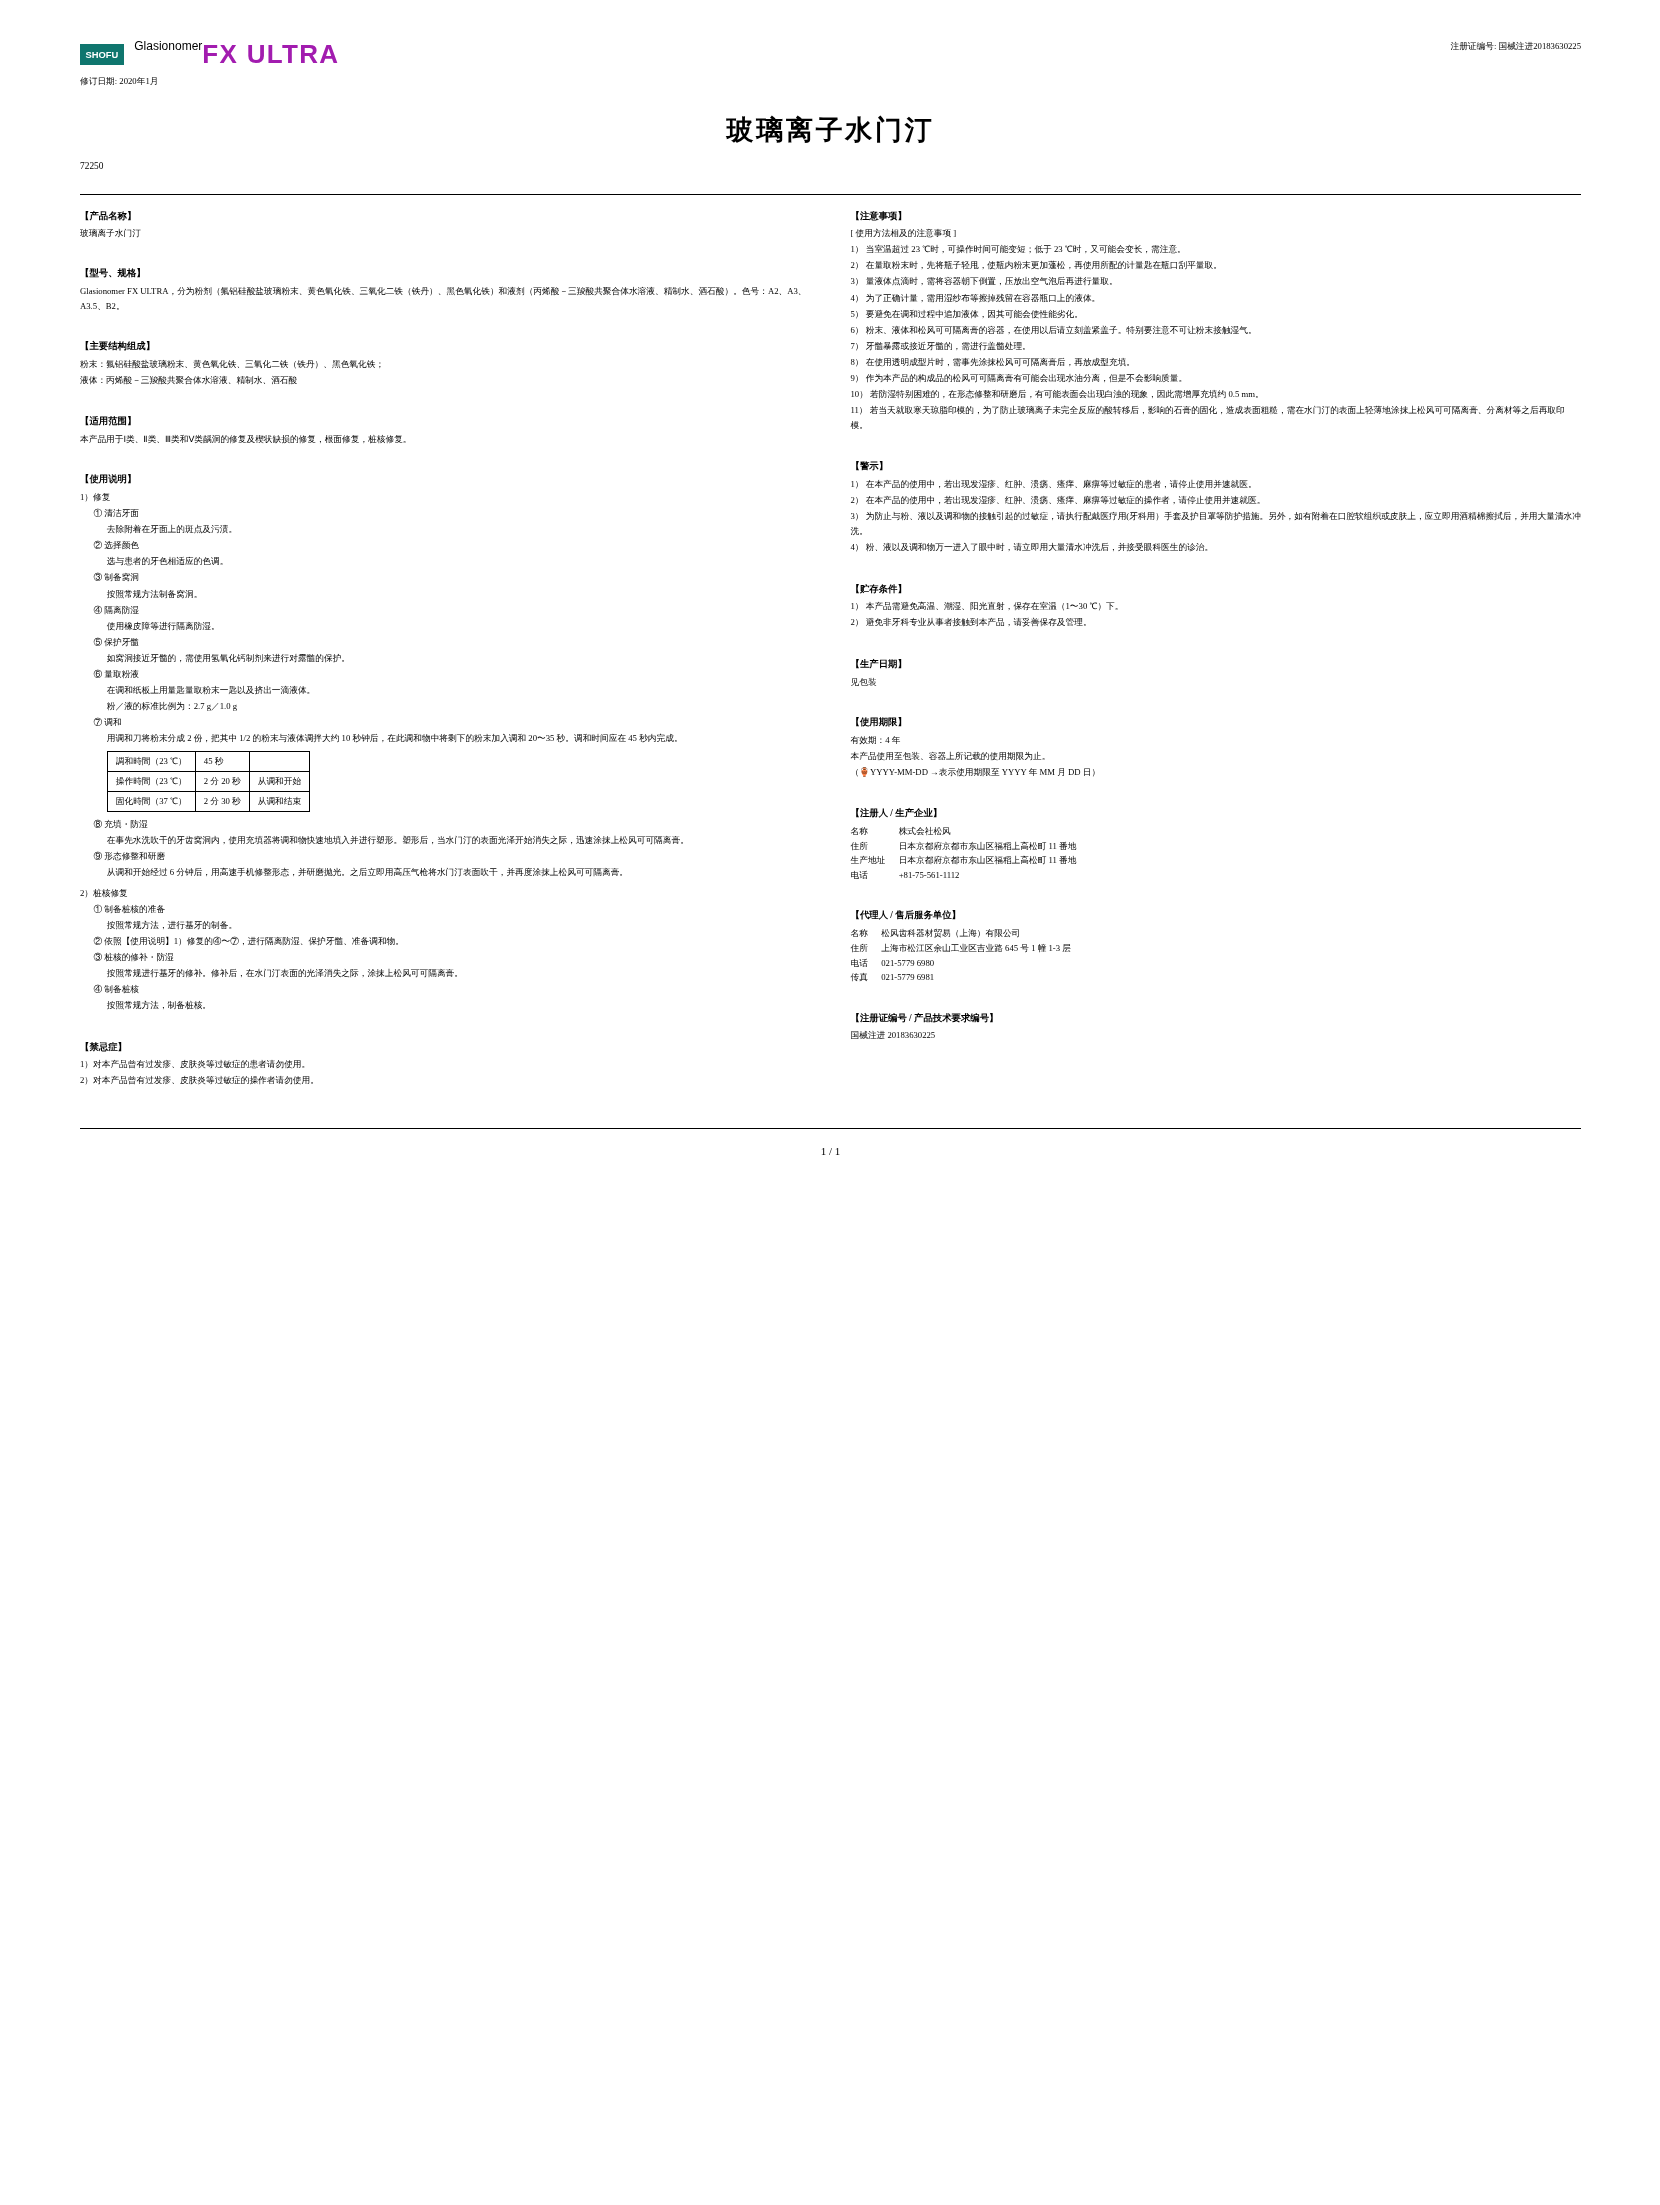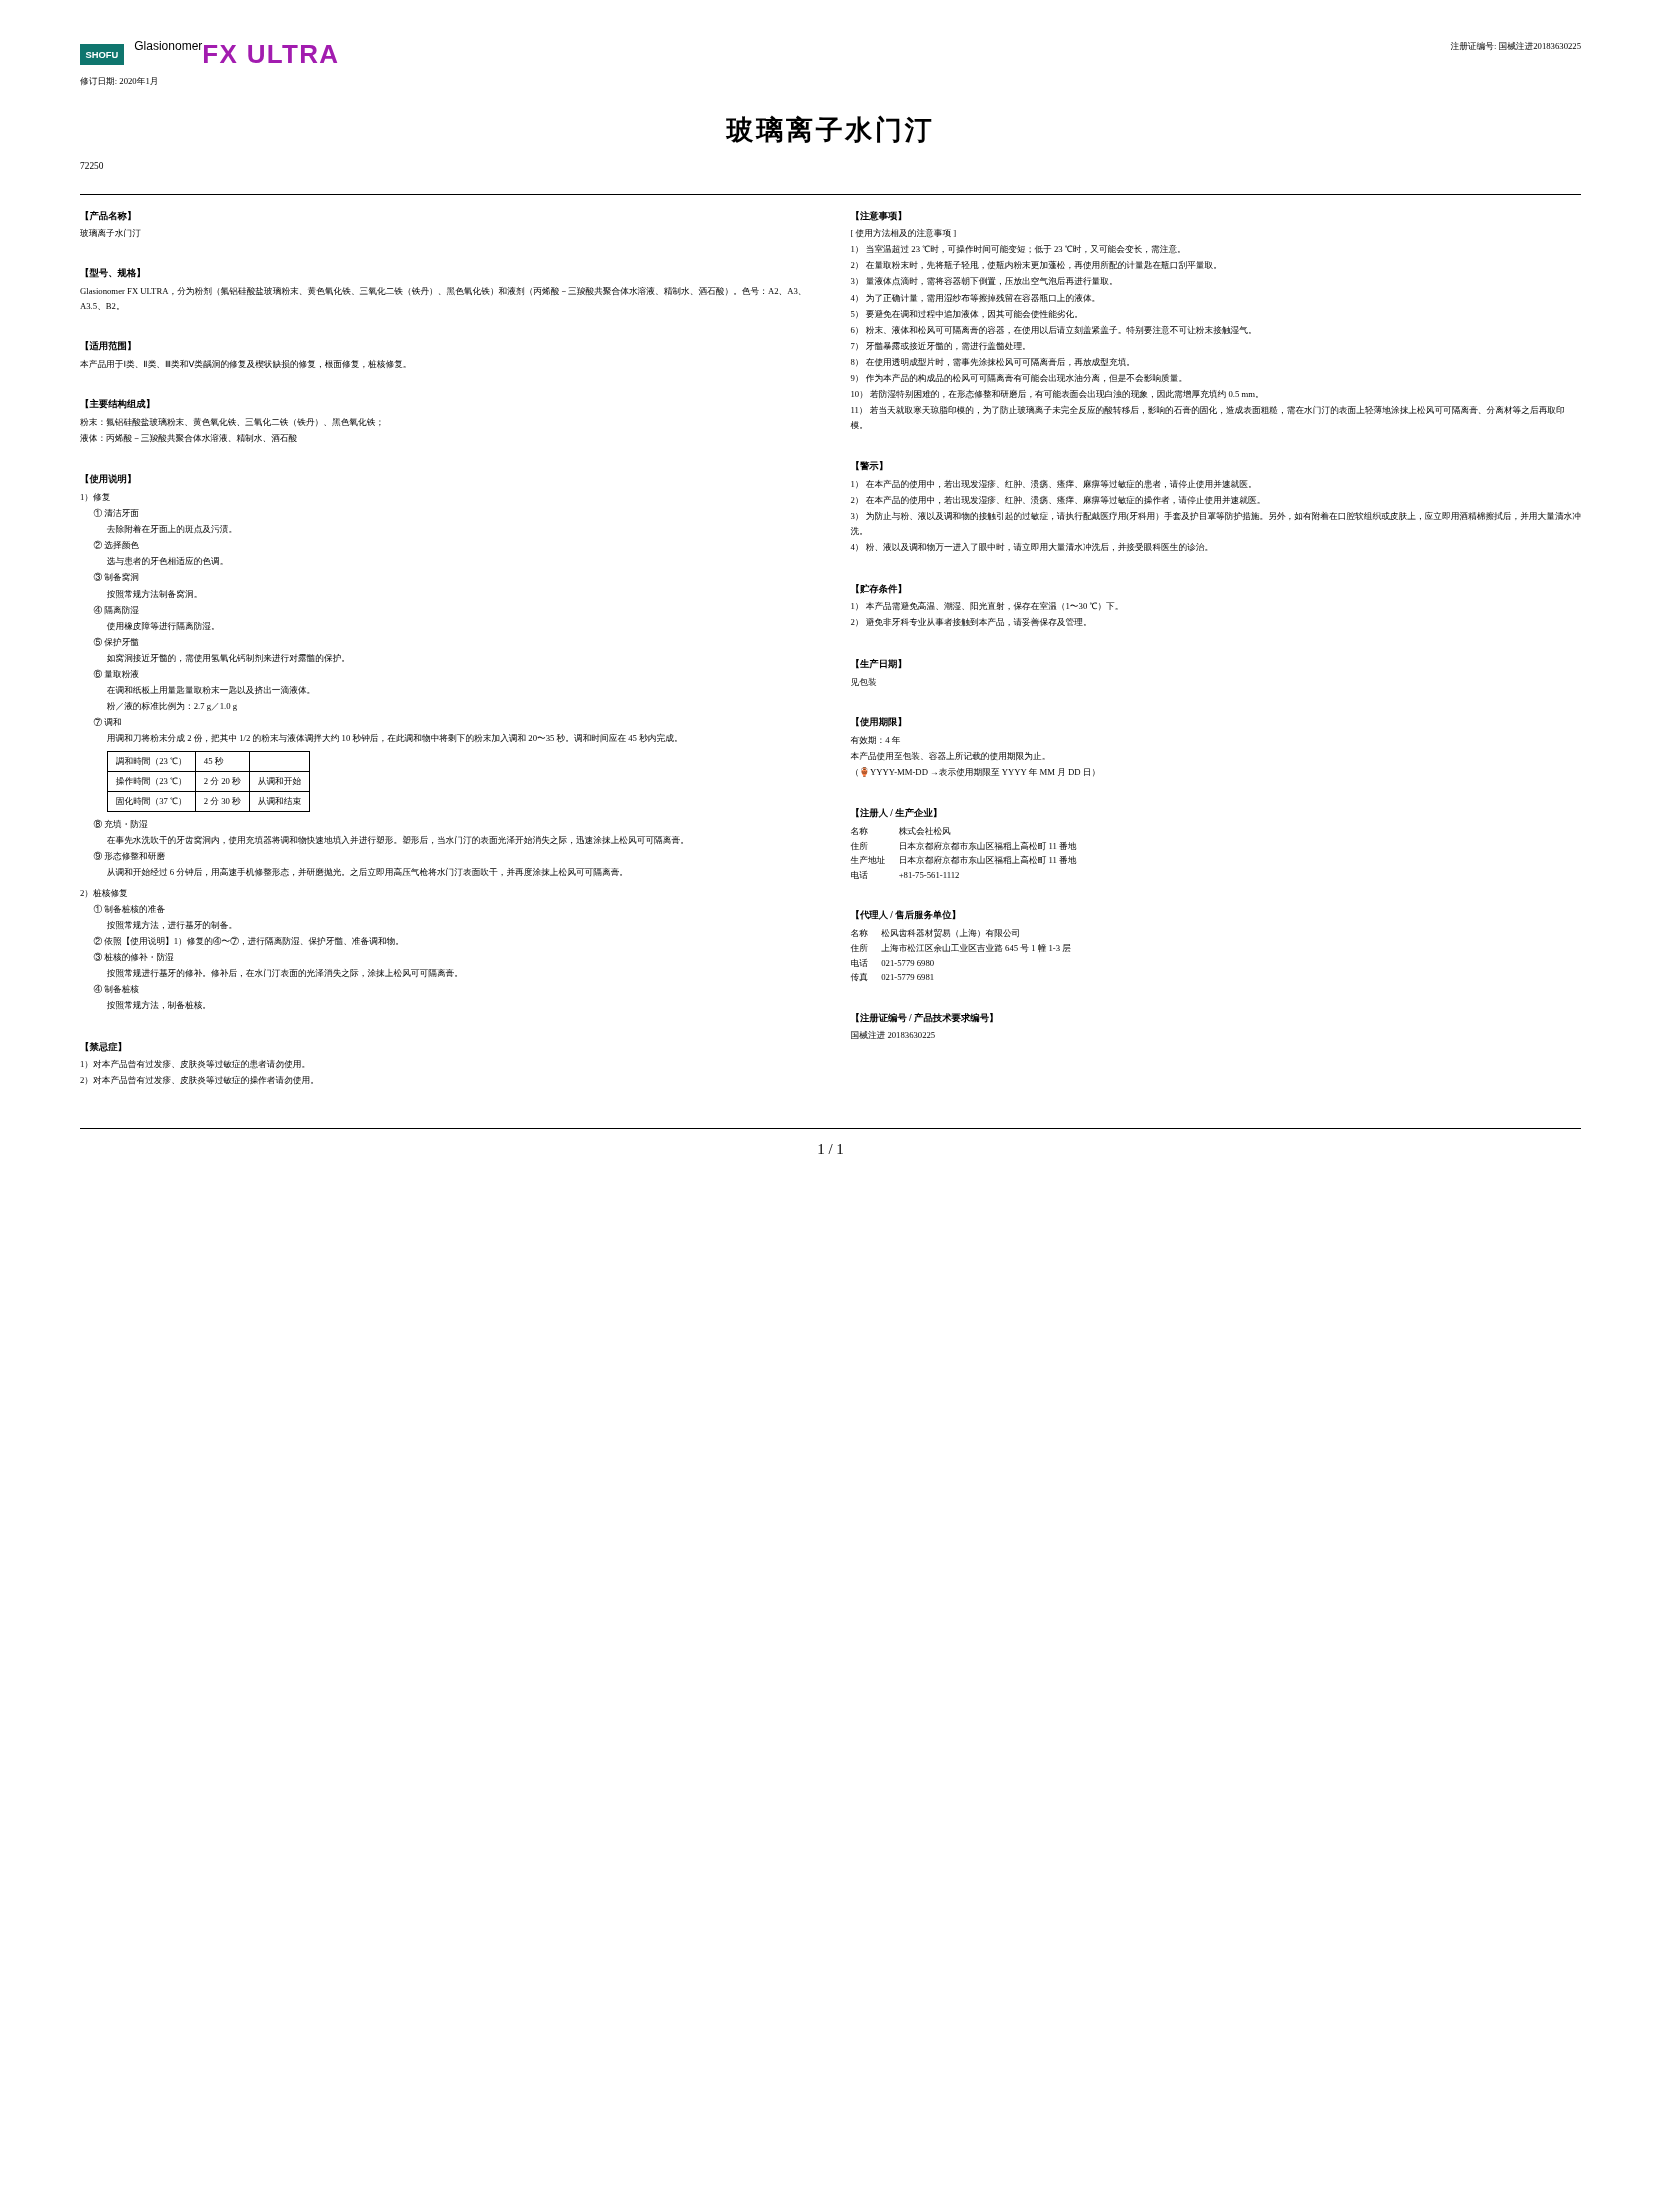--- a/index.html
+++ b/index.html
@@ -104,23 +104,23 @@
       font-size: 8.7px;
     }
     table.time-table td {
       border: 0.7px solid #000;
       padding: 2px 8px;
       white-space: nowrap;
     }
     .footer-area {
       margin-top: 27px;
       border-top: 0.7px solid #000;
-      padding-top: 8px;
+      padding-top: 14px;
       text-align: center;
-      font-size: 15px;
+      font-size: 11px;
     }
     .section-block {
       margin-bottom: 12px;
     }
     .bold-bracket {
       font-weight: bold;
     }
   </style>
 </head>
 <body>
@@ -153,30 +153,30 @@
       <div class="section-title bold-bracket">【产品名称】</div>
       <div class="section-content">玻璃离子水门汀</div>
     </div>
 
     <div class="section-block">
       <div class="section-title bold-bracket">【型号、规格】</div>
       <div class="section-content">Glasionomer FX ULTRA，分为粉剂（氟铝硅酸盐玻璃粉末、黄色氧化铁、三氧化二铁（铁丹）、黑色氧化铁）和液剂（丙烯酸－三羧酸共聚合体水溶液、精制水、酒石酸）。色号：A2、A3、A3.5、B2。</div>
     </div>
 
     <div class="section-block">
+      <div class="section-title bold-bracket">【主要结构组成】</div>
+      <div class="section-content">
+        <p>粉末：氟铝硅酸盐玻璃粉末、黄色氧化铁、三氧化二铁（铁丹）、黑色氧化铁；</p>
+        <p>液体：丙烯酸－三羧酸共聚合体水溶液、精制水、酒石酸</p>
+      </div>
+    </div>
+
+    <div class="section-block">
       <div class="section-title bold-bracket">【适用范围】</div>
       <div class="section-content">本产品用于Ⅰ类、Ⅱ类、Ⅲ类和Ⅴ类龋洞的修复及楔状缺损的修复，根面修复，桩核修复。</div>
-    </div>
-
-    <div class="section-block">
-      <div class="section-title bold-bracket">【主要结构组成】</div>
-      <div class="section-content">
-        <p>粉末：氟铝硅酸盐玻璃粉末、黄色氧化铁、三氧化二铁（铁丹）、黑色氧化铁；</p>
-        <p>液体：丙烯酸－三羧酸共聚合体水溶液、精制水、酒石酸</p>
-      </div>
     </div>
 
     <div class="section-block">
       <div class="section-title bold-bracket">【使用说明】</div>
       <div class="section-content">
         <p style="padding-left:0;">1）修复</p>
         <div style="padding-left:13.4px;">
           <p>① 清洁牙面</p>
           <p style="padding-left:13.4px;">去除附着在牙面上的斑点及污渍。</p>
           <p>② 选择颜色</p>

